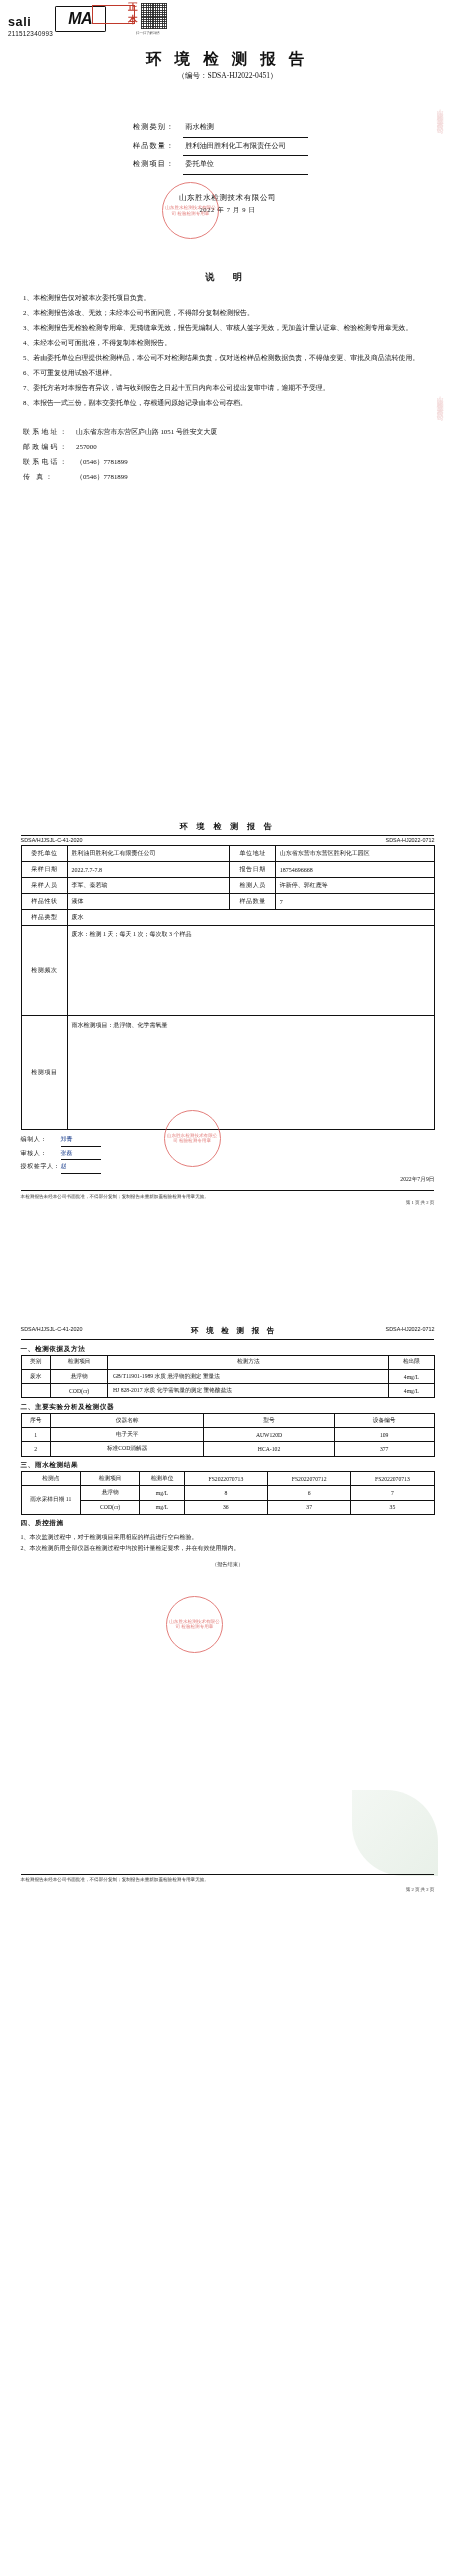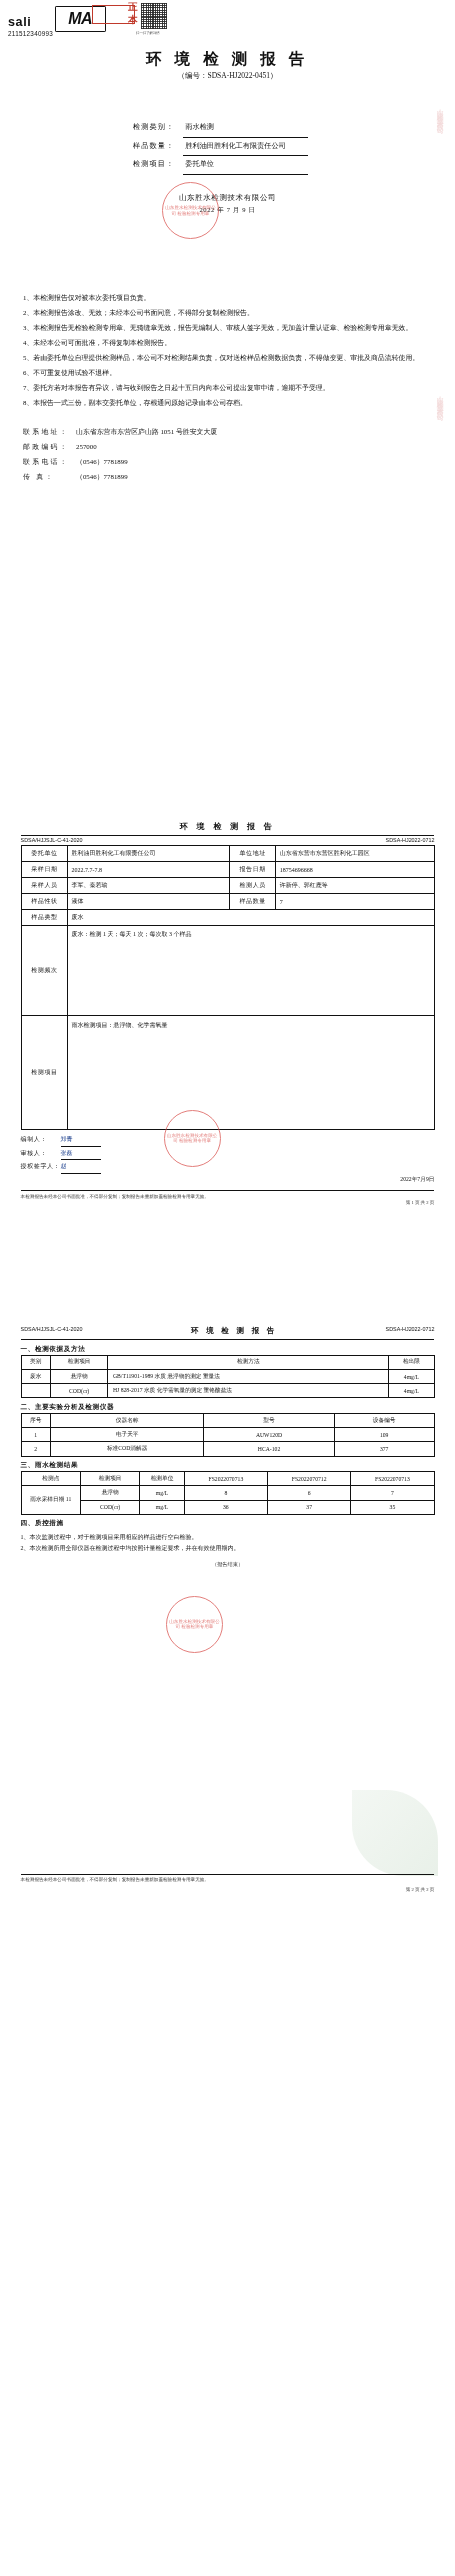--- a/index.html
+++ b/index.html
@@ -106,20 +106,21 @@
     </div>
     <div>
       <span class="lbl">检测项目：</span><span class="val">委托单位</span>
     </div>
   </div>
 
   <div class="company">山东胜水检测技术有限公司</div>
   <div class="date">2022 年 7 月 9 日</div>
   <div class="seal s1">山东胜水检测技术有限公司 检验检测专用章</div>
 
+  <div class="shuoming-title">说 明</div>
   <div class="shuoming">
     <p>1、本检测报告仅对被本次委托项目负责。</p>
     <p>2、本检测报告涂改、无效；未经本公司书面同意，不得部分复制检测报告。</p>
     <p>3、本检测报告无检验检测专用章、无骑缝章无效，报告无编制人、审核人签字无效，无加盖计量认证章、检验检测专用章无效。</p>
     <p>4、未经本公司可面批准，不得复制本检测报告。</p>
     <p>5、若由委托单位自理提供检测样品，本公司不对检测结果负责，仅对送检样品检测数据负责，不得做变更、审批及商品流转使用。</p>
     <p>6、不可重复使用试验不退样。</p>
     <p>7、委托方若对本报告有异议，请与收到报告之日起十五日内向本公司提出复审申请，逾期不予受理。</p>
     <p>8、本报告一式三份，副本交委托单位，存根通同原始记录由本公司存档。</p>
   </div>

